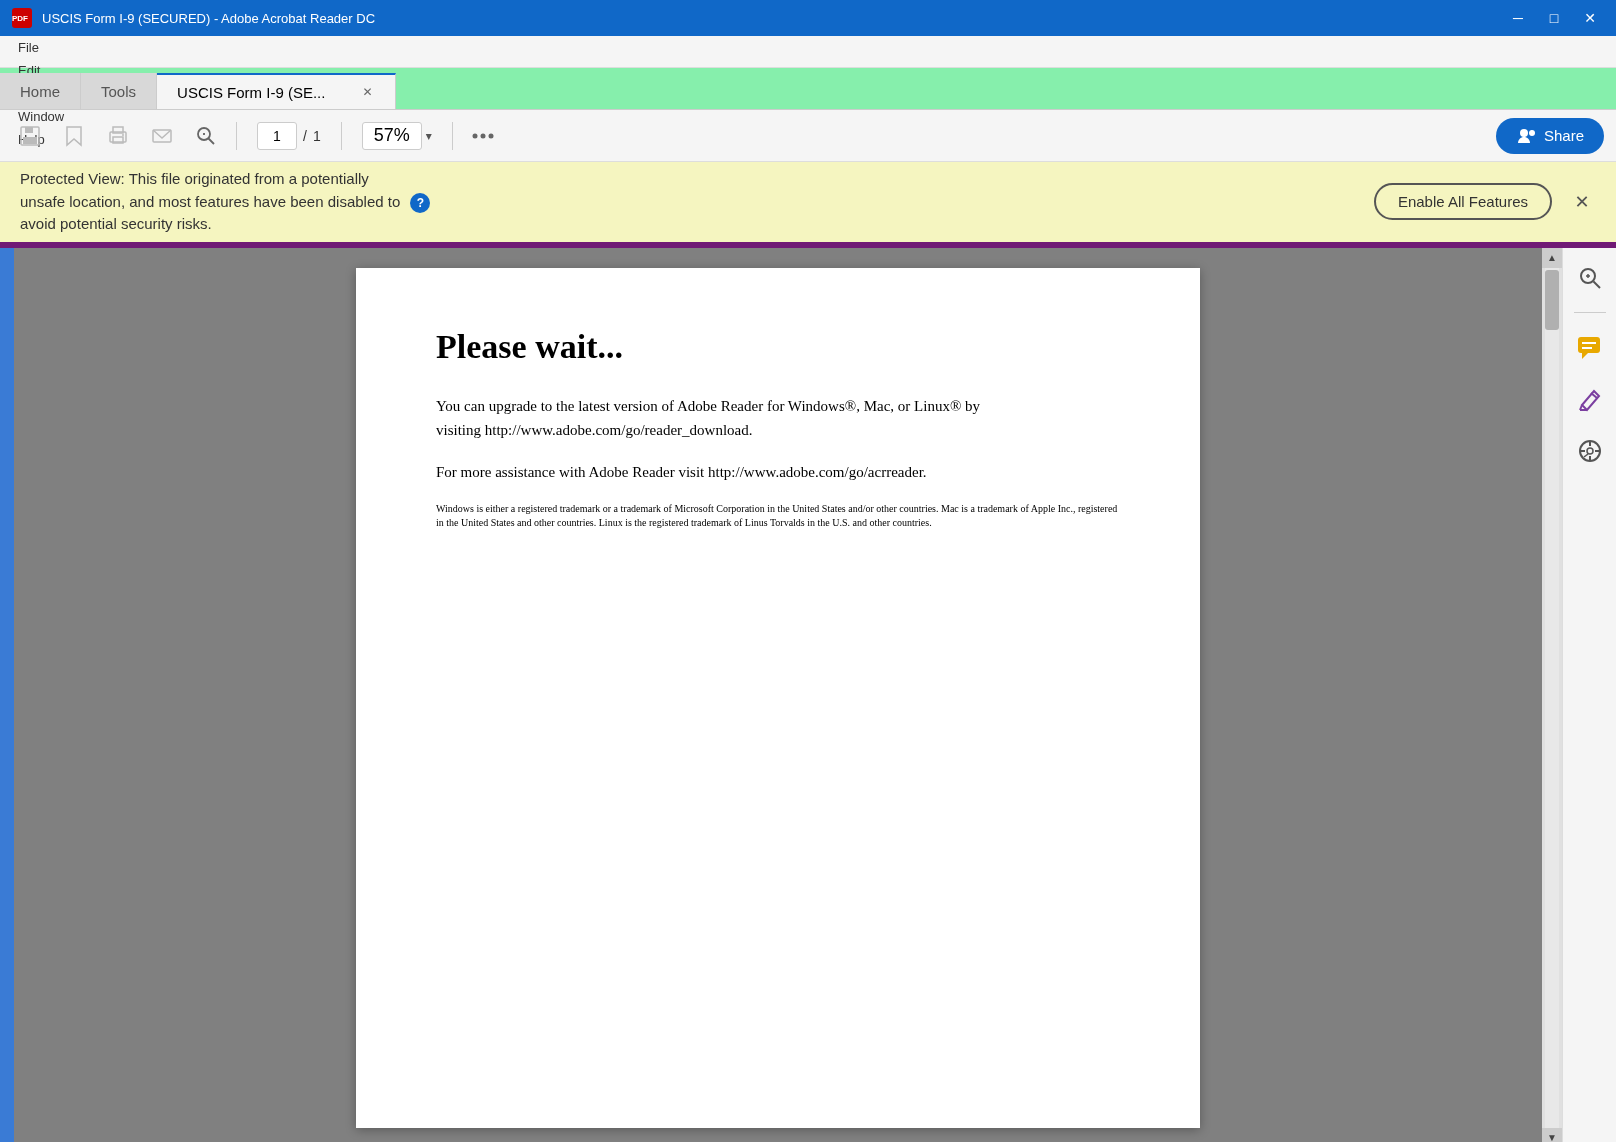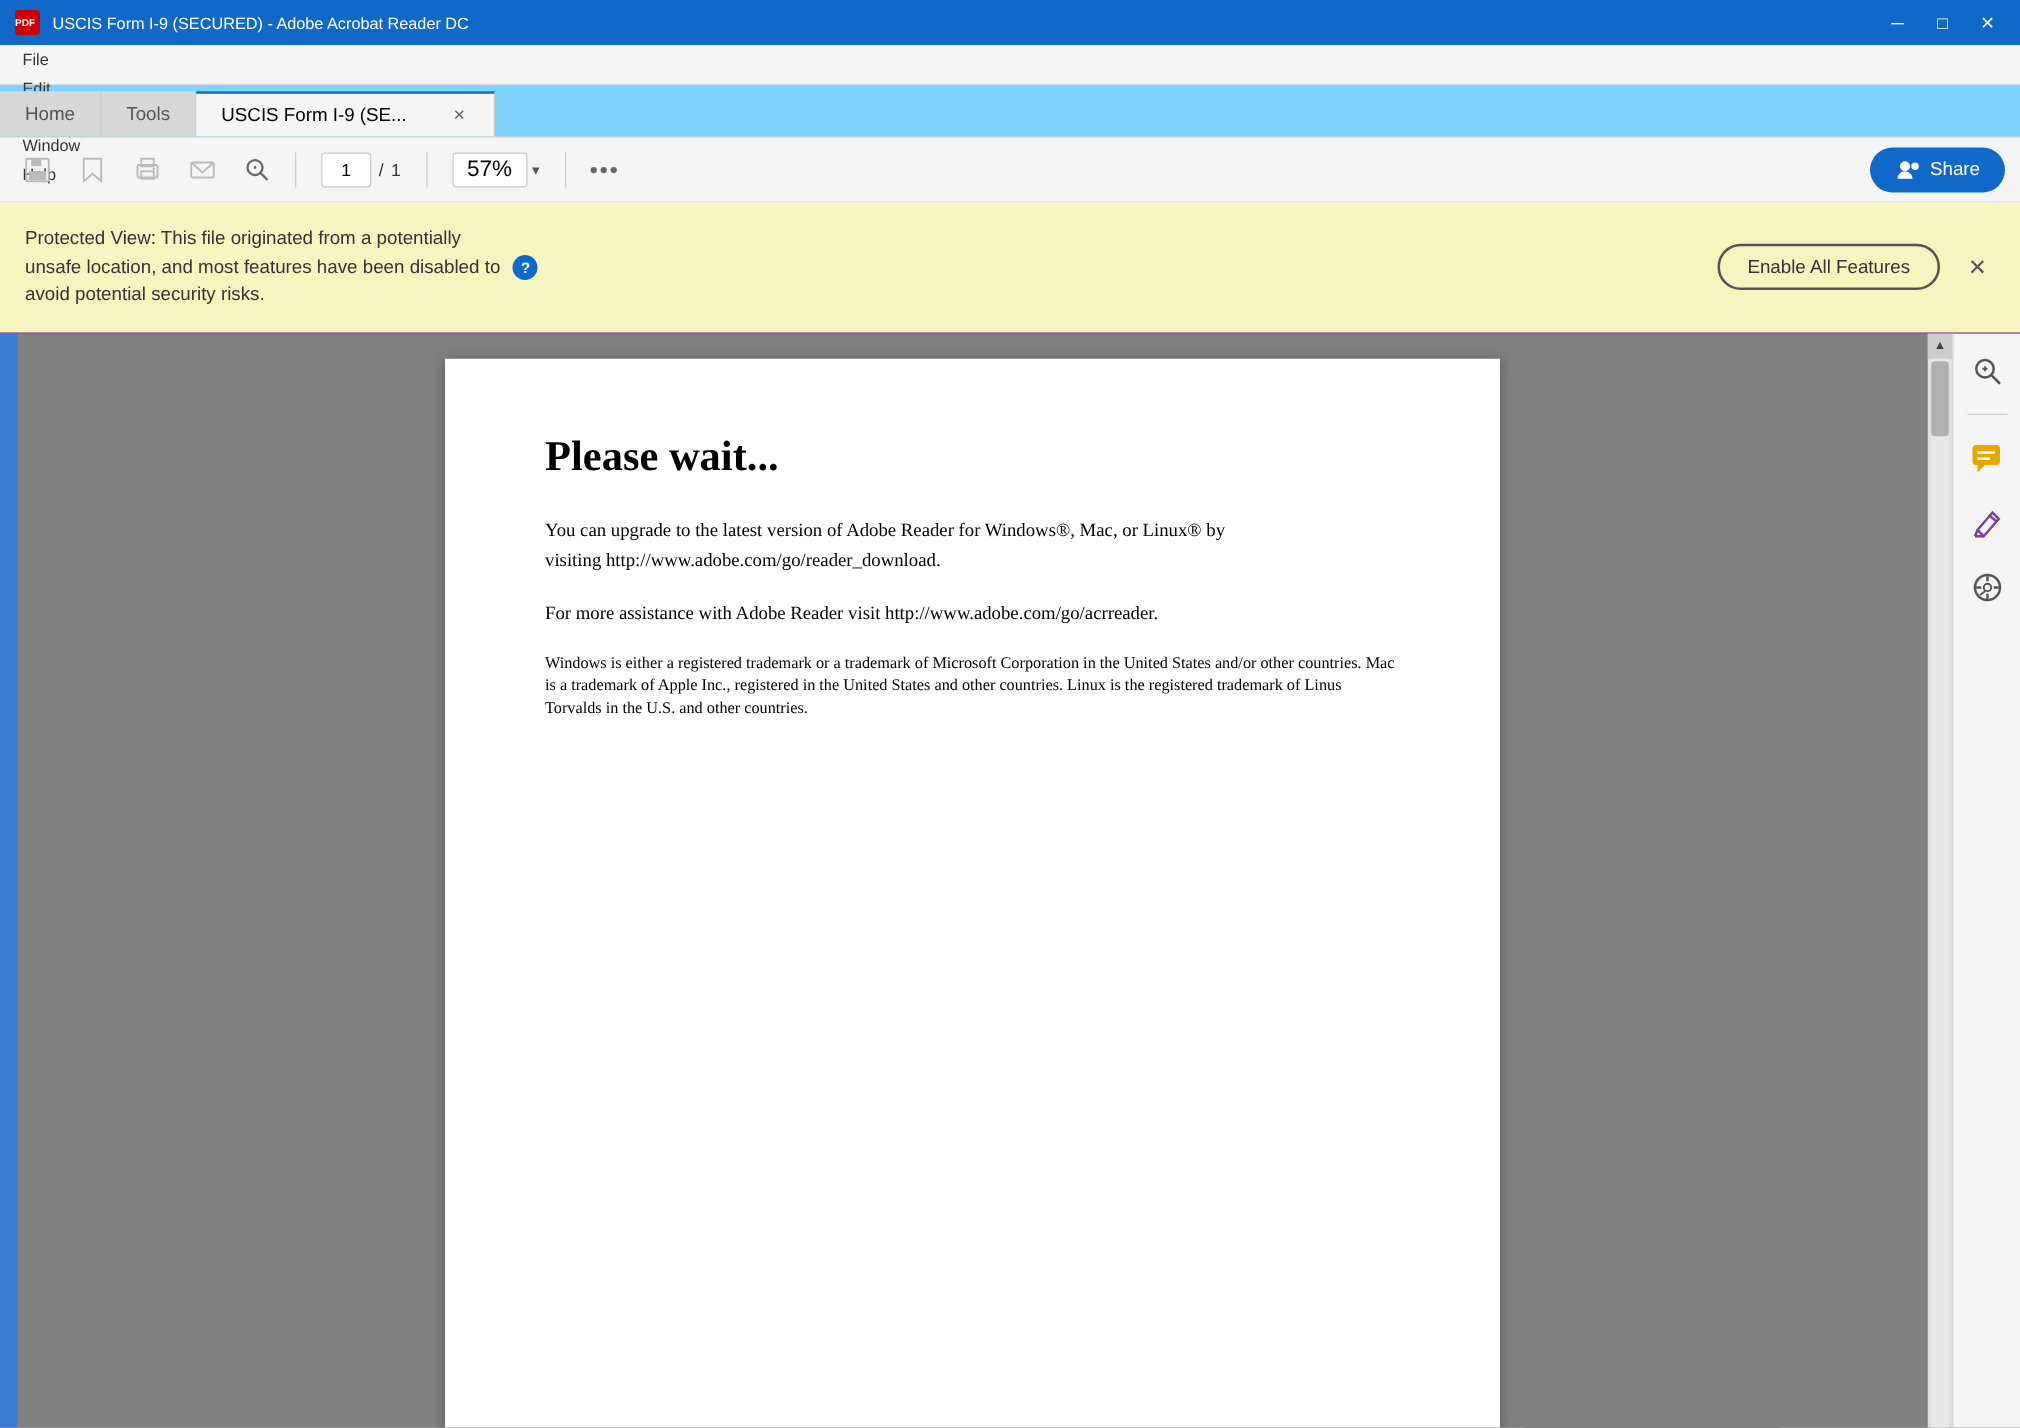--- a/index.html
+++ b/index.html
@@ -66,21 +66,21 @@
     .menu-item {
       padding: 4px 10px;
       font-size: 13px;
       color: #333;
       cursor: pointer;
       border-radius: 3px;
     }
 
     
     .tab-bar {
-      background: #7dd3fc;
+      background: #86efac;
       height: 42px;
       display: flex;
       align-items: flex-end;
       padding: 0 0 0 0;
       border-bottom: 1px solid #ccc;
     }
     .tab {
       height: 36px;
       padding: 0 20px;
       display: flex;
@@ -200,22 +200,22 @@
       cursor: pointer;
       display: flex;
       align-items: center;
       gap: 8px;
       margin-left: auto;
     }
 
     
     .protected-banner {
       background: #f5f5c0;
-      border-bottom: 1px solid #701a75;
-      padding: 18px 20px;
+      border-bottom: 6px solid #701a75;
+      padding: 6px 20px;
       display: flex;
       align-items: center;
       gap: 16px;
     }
     .protected-text {
       font-size: 15px;
       color: #333;
       flex: 1;
       line-height: 1.5;
     }
@@ -295,21 +295,21 @@
     .pdf-body {
       font-size: 15px;
       font-family: 'Times New Roman', Times, serif;
       line-height: 1.6;
       color: #000;
     }
     .pdf-body p {
       margin-bottom: 18px;
     }
     .pdf-body .small-text {
-      font-size: 13px;
+      font-size: 10px;
       line-height: 1.4;
     }
 
     
     .scrollbar-area {
       width: 20px;
       background: #e0e0e0;
       display: flex;
       flex-direction: column;
       align-items: center;

